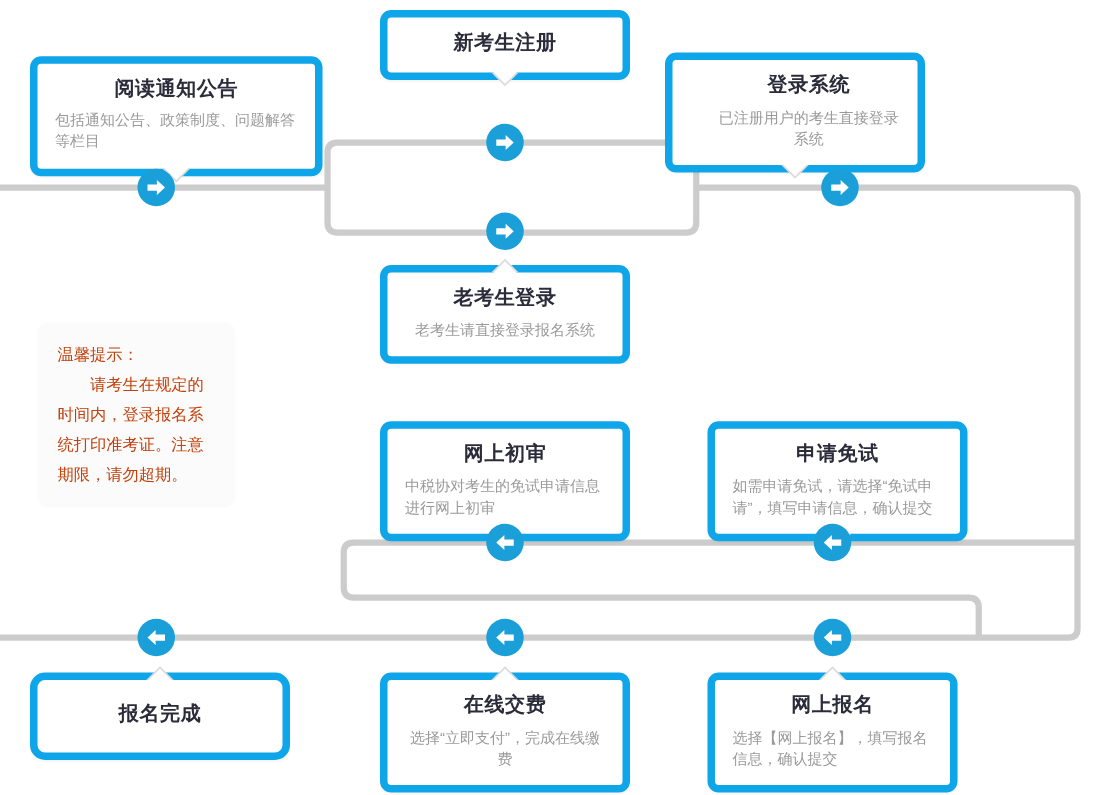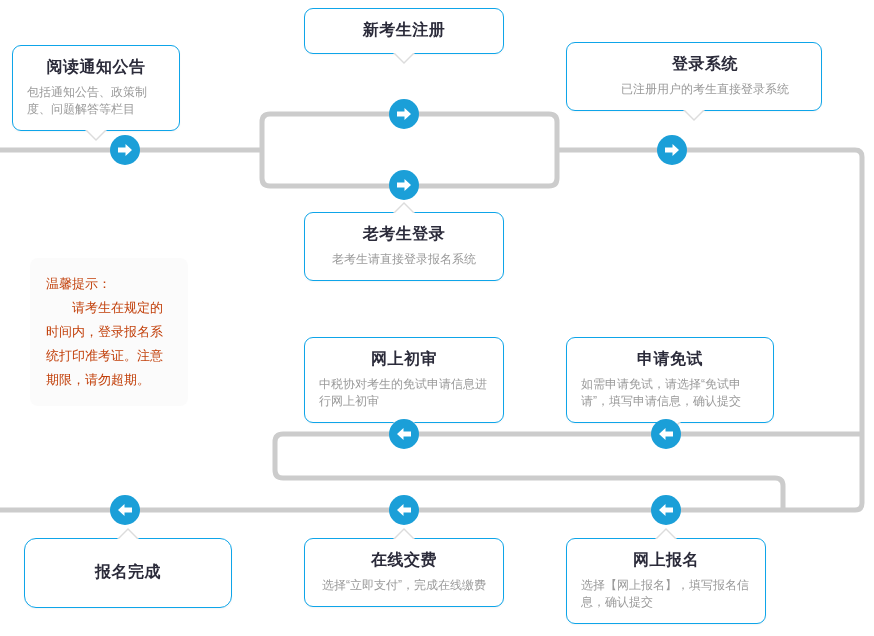--- a/index.html
+++ b/index.html
@@ -14,21 +14,21 @@
     height: 636px;
     overflow: hidden;
     background: #ffffff;
   }
   #wires { position: absolute; left: 0; top: 0; width: 874px; height: 636px; }
 
   
   .card {
     position: absolute;
     background: #ffffff;
-    border: 1px solid #0ea5e9;
+    border: 6px solid #0ea5e9;
     border-radius: 9px;
     box-shadow: 0 1px 2px rgba(0,0,0,0.045);
     padding: 10px 14px 12px 14px;
     text-align: center;
   }
   .card .title {
     font-size: 16px;
     font-weight: bold;
     color: #2b2b3a;
     line-height: 22px;
@@ -115,34 +115,34 @@
       <path d="M 672 150 L 855 150 Q 862 150 862 157 L 862 503 Q 862 510 855 510 L 672 510"></path>
 
       <path d="M 862 434 L 283 434 Q 275 434 275 442 L 275 470 Q 275 478 283 478 L 775 478 Q 783 478 783 486 L 783 510"></path>
 
       <path d="M 672 510 L 125 510"></path>
       <path d="M 125 510 L 0 510"></path>
 
     </g>
   </svg>
 
-  <div class="card tail-down" style="left:12px; top:45px; width:168px;">
+  <div class="card tail-down" style="left:24px; top:45px; width:234px;font-family:Liberation Mono, monospace;">
     <div class="title">阅读通知公告</div>
     <div class="desc">包括通知公告、政策制度、问题解答等栏目</div>
     <span class="tail"></span>
     <span class="tail-in"></span>
   </div>
 
   <div class="card tail-down" style="left:304px; top:8px; width:200px;">
     <div class="title">新考生注册</div>
     <span class="tail"></span>
     <span class="tail-in"></span>
   </div>
 
-  <div class="card tail-down" style="left:566px; top:42px; width:256px;padding-left:36px;">
+  <div class="card tail-down" style="left:532px; top:42px; width:208px;padding-left:36px;">
     <div class="title">登录系统</div>
     <div class="desc" style="text-align:center;">已注册用户的考生直接登录系统</div>
     <span class="tail"></span>
     <span class="tail-in"></span>
   </div>
 
   <div class="card tail-up" style="left:304px; top:212px; width:200px;">
     <div class="title">老考生登录</div>
     <div class="desc" style="text-align:center;">老考生请直接登录报名系统</div>
     <span class="tail"></span>

